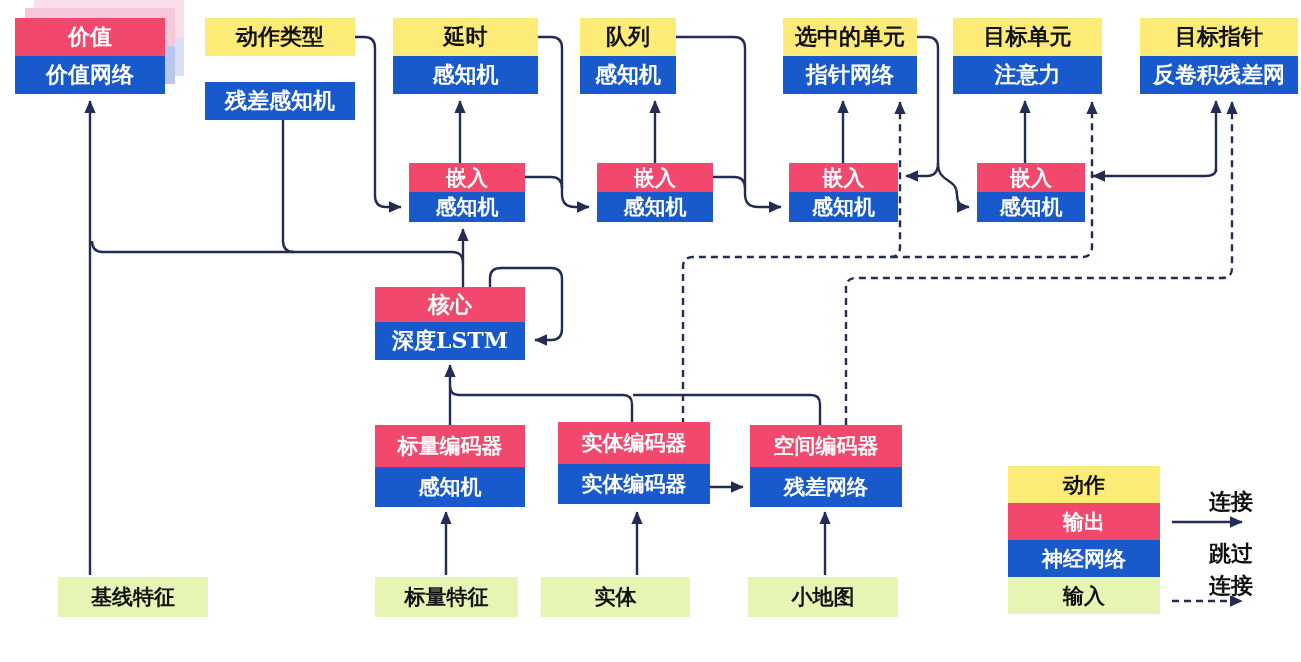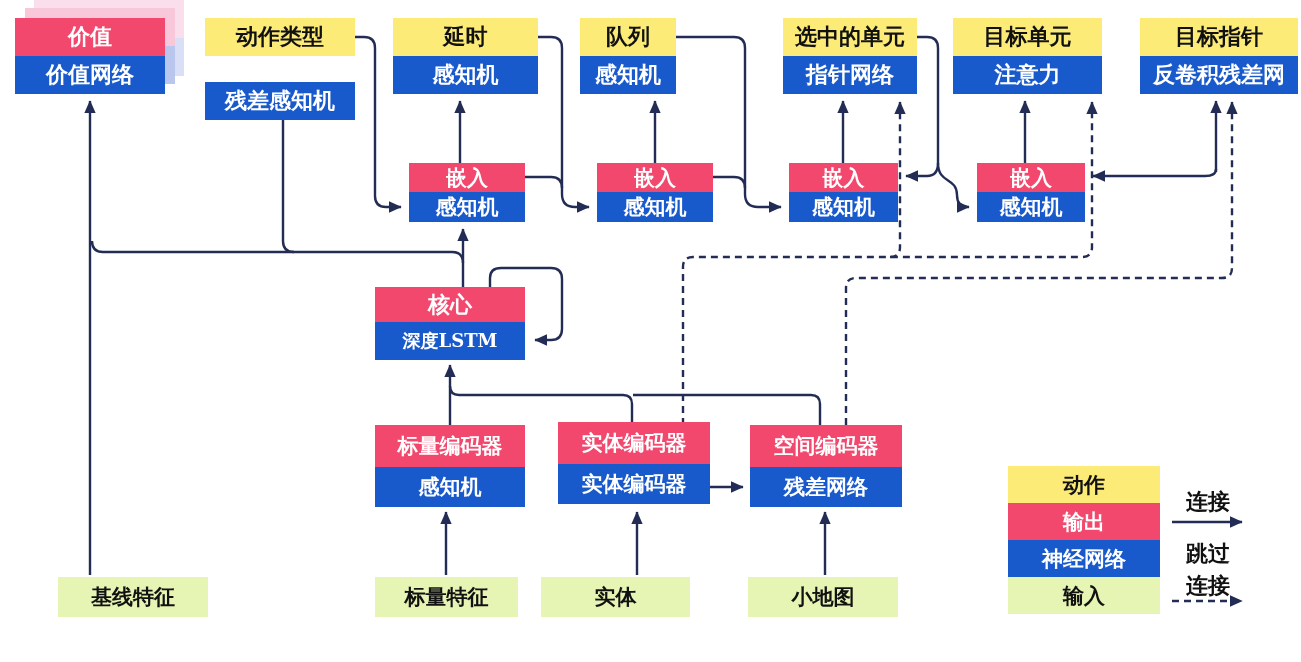--- a/index.html
+++ b/index.html
@@ -12,25 +12,25 @@
   .node{position:absolute;z-index:3;display:flex;flex-direction:column;font-weight:bold;text-align:center;}
   .part{display:flex;align-items:center;justify-content:center;white-space:nowrap;}
   .y{background:#fceb77;color:#111111;}
   .r{background:#f2486e;color:#ffffff;}
   .b{background:#1859cc;color:#ffffff;}
   .g{background:#e6f5b4;color:#111111;}
   
   .top .part{height:38px;font-size:22px;}
   .emb .part{font-size:21px;}
   .emb .hd{height:29px;} .emb .bd{height:30px;}
-  .core .hd{height:35px;font-size:22px;} .core .bd{height:38px;font-size:18px;}
+  .core .hd{height:35px;font-size:22px;} .core .bd{height:38px;font-size:22px;}
   .enc .hd{height:42px;font-size:21px;} .enc .bd{height:40px;font-size:21px;}
   .inp{height:40px;font-size:21px;}
   .leg .part{height:37px;font-size:21px;}
-  .legtxt{position:absolute;z-index:3;width:90px;text-align:center;font-size:22px;color:#111;font-weight:bold;}
+  .legtxt{position:absolute;z-index:3;width:90px;text-align:right;font-size:22px;color:#111;font-weight:bold;}
 </style>
 </head>
 <body>
 
 <div id="stage">
 
   <svg id="wires" width="1301" height="662" viewBox="0 0 1301 662">
     <defs>
       <marker id="ah" viewBox="0 0 10 10" refX="8.5" refY="5" markerWidth="6" markerHeight="6" orient="auto-start-reverse" markerUnits="strokeWidth">
         <path d="M0 1 L9 5 L0 9 Z" fill="#222c54"></path>

